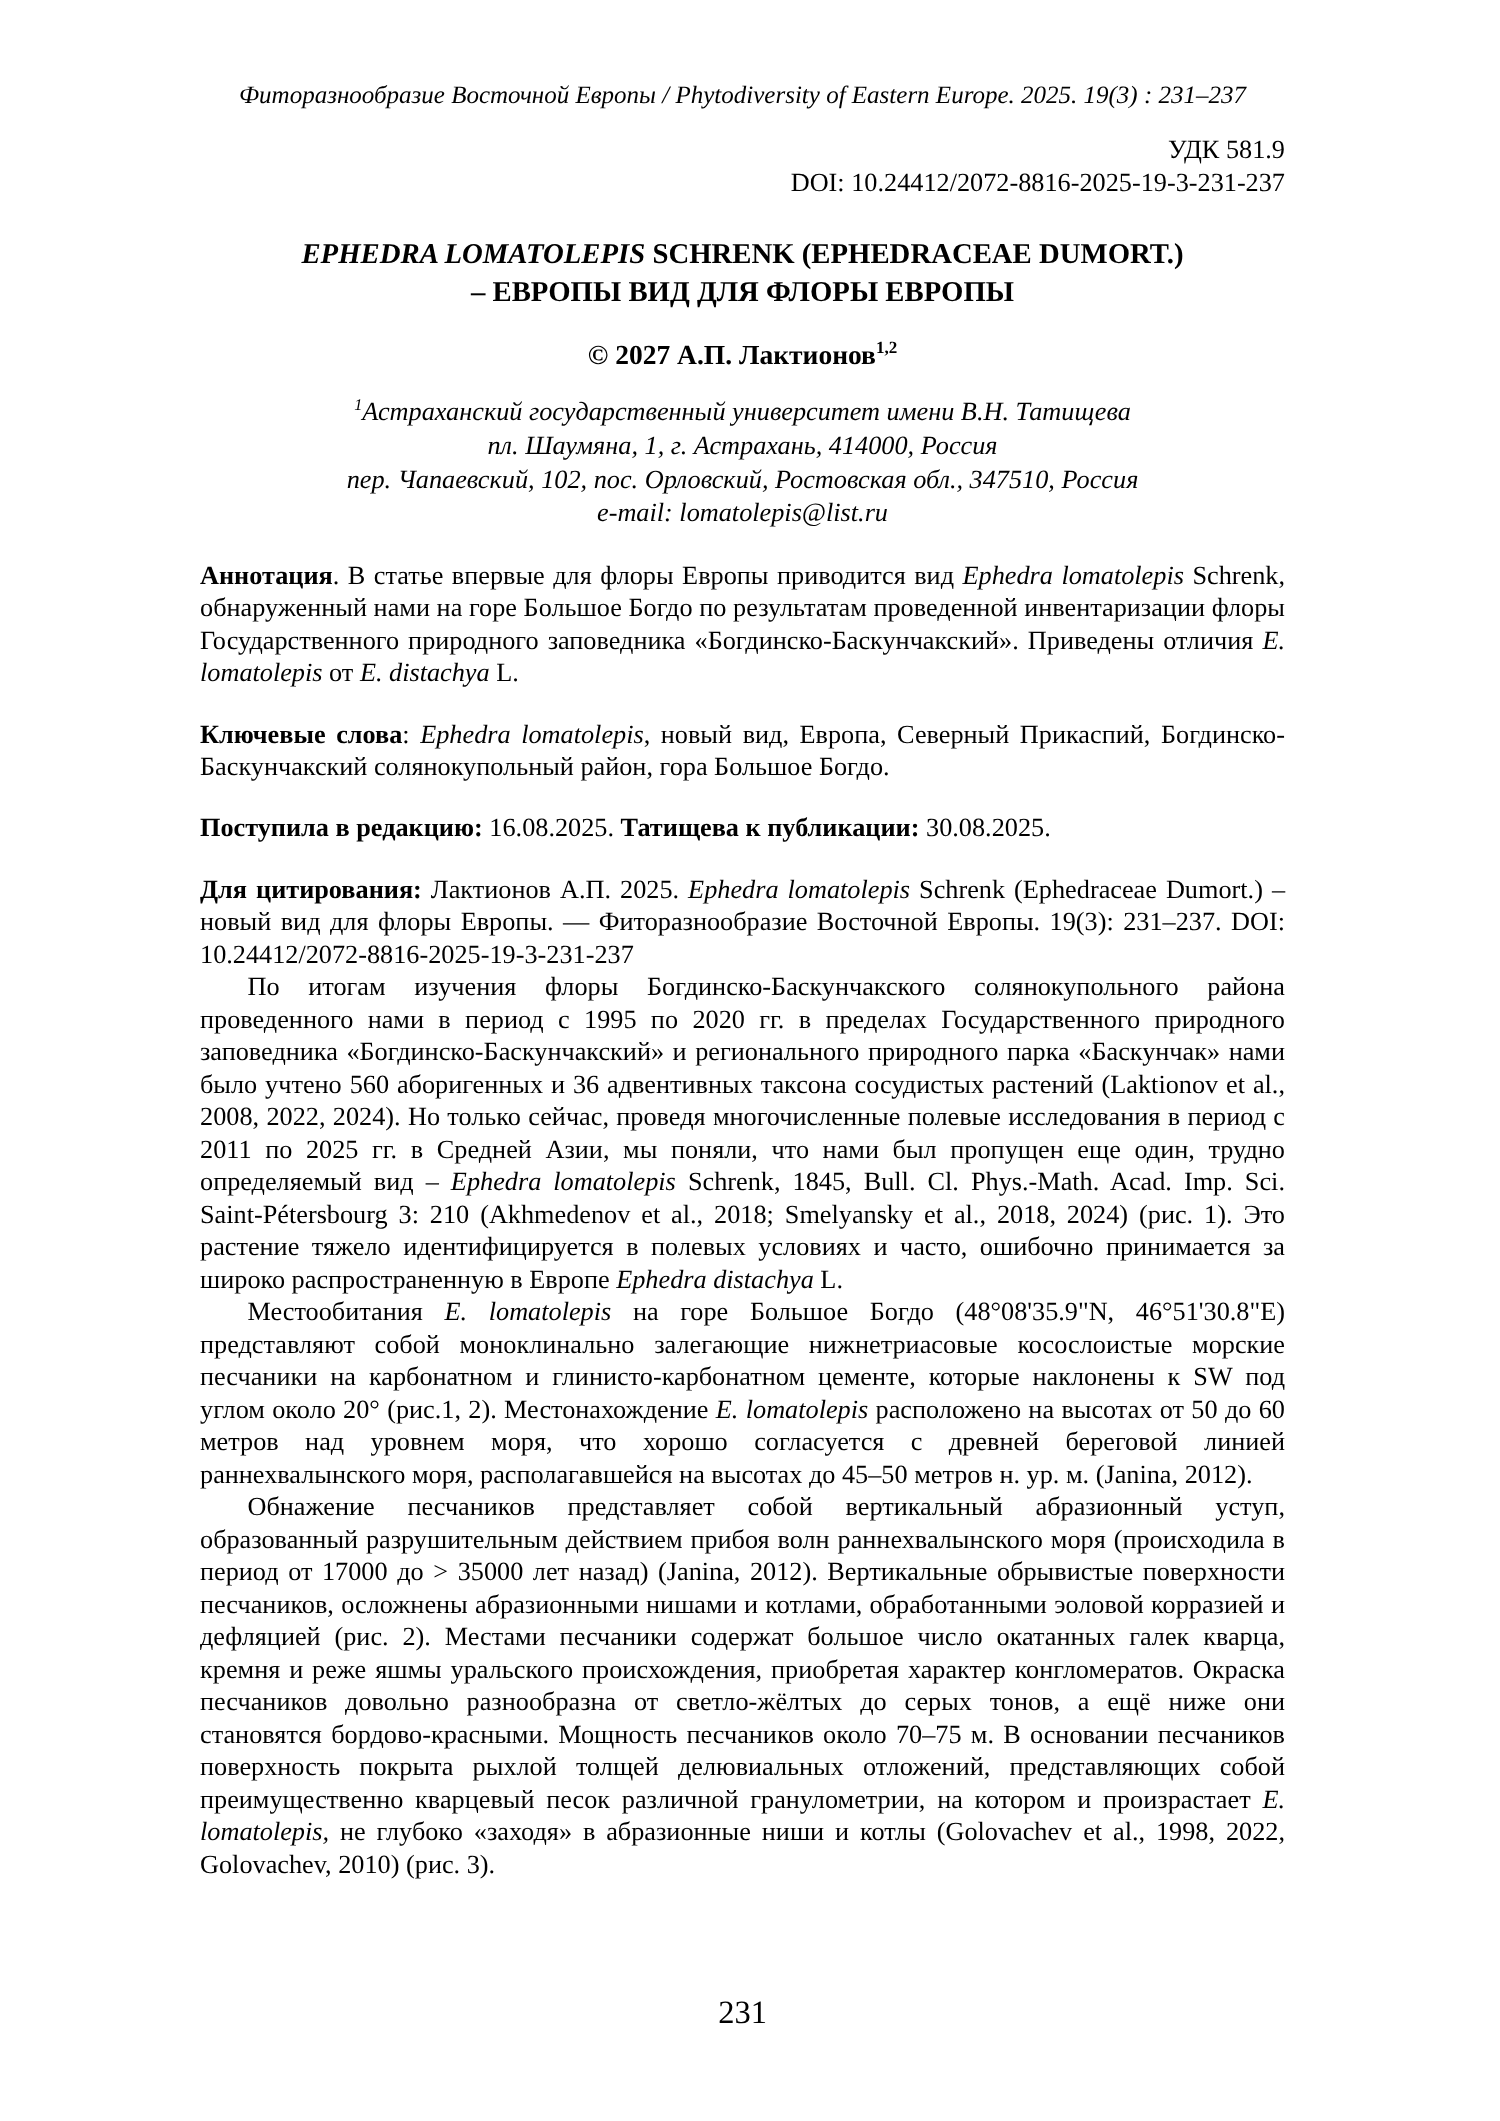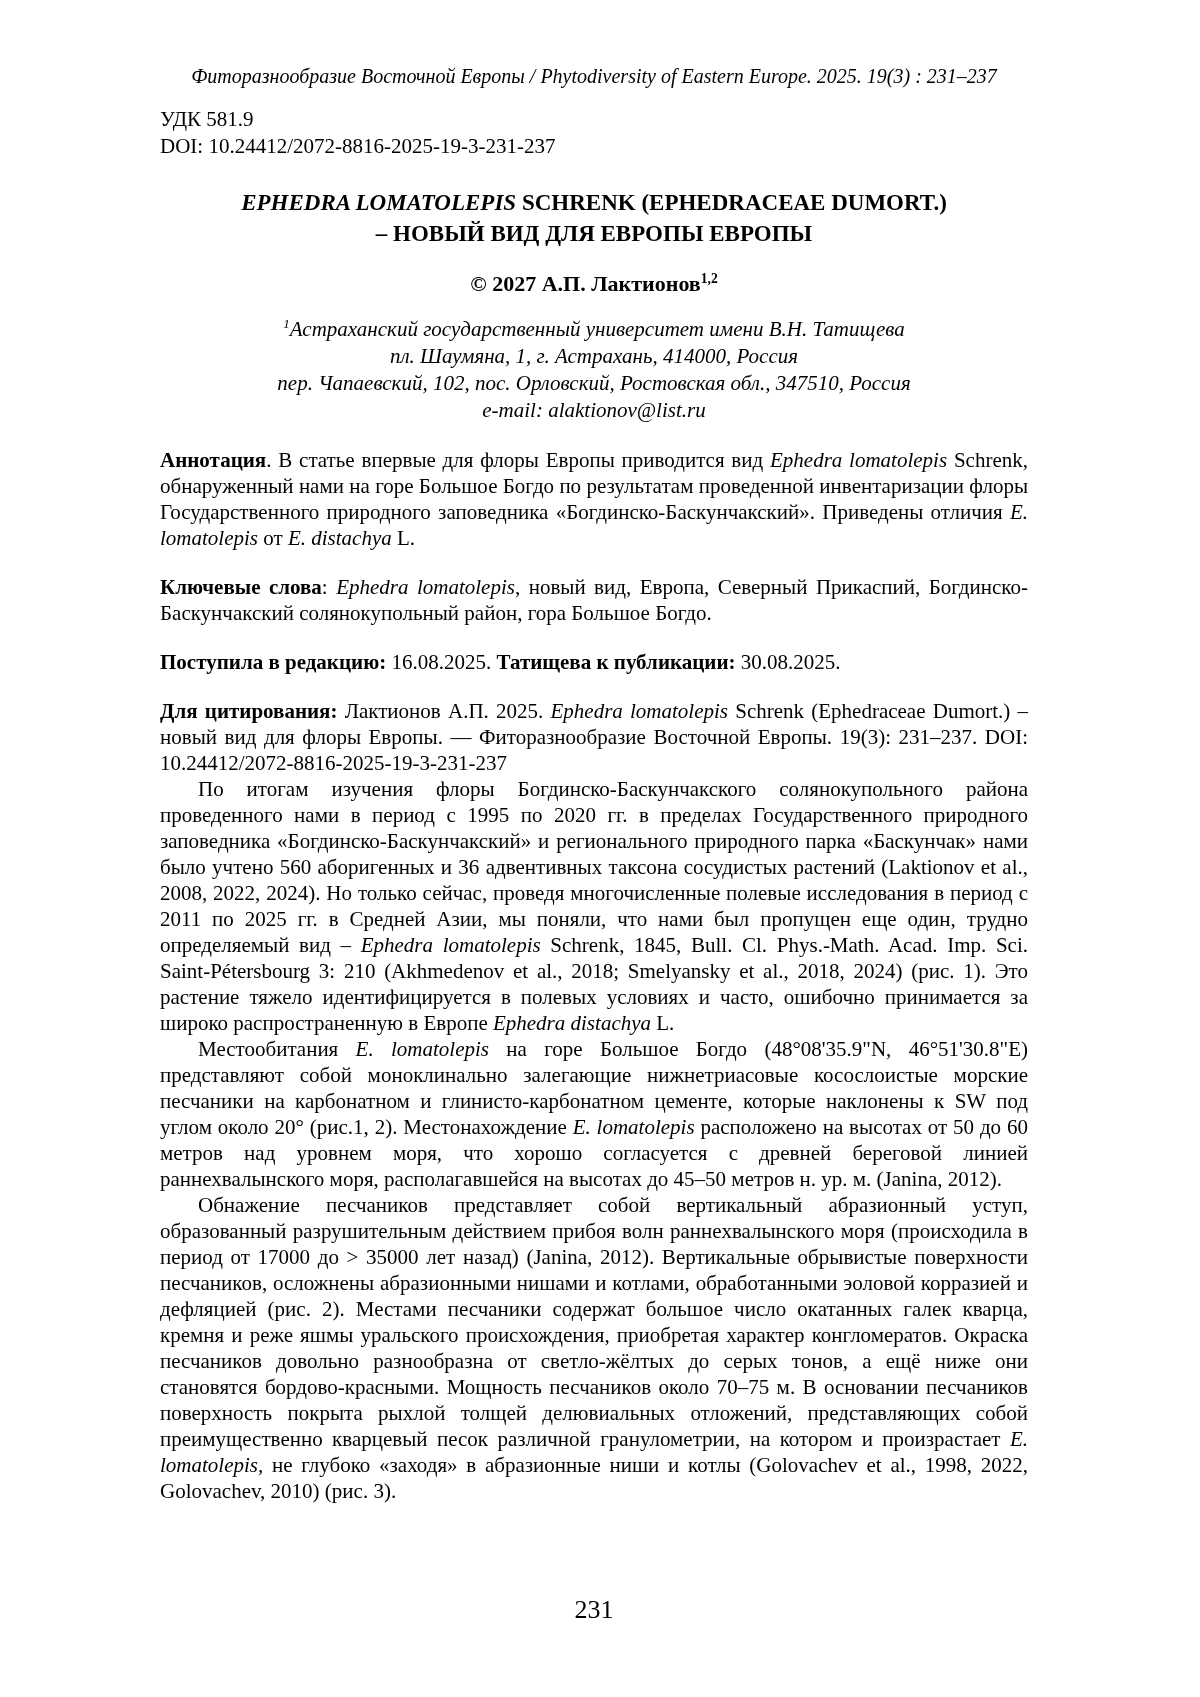--- a/index.html
+++ b/index.html
@@ -31,21 +31,21 @@
     text-align: center;
     font-style: italic;
     font-size: 20px;
     line-height: 25px;
     white-space: nowrap;
   }
   .meta {
     margin-top: 17px;
     font-size: 21px;
     line-height: 27px;
-    text-align: left;
+    text-align: right;
   }
   .title {
     margin-top: 27px;
     text-align: center;
     font-size: 23px;
     line-height: 31px;
     font-weight: bold;
   }
   .author {
     margin-top: 21px;
@@ -86,30 +86,30 @@
 
   <div class="running-head">Фиторазнообразие Восточной Европы / Phytodiversity of Eastern Europe. 2025. 19(3) : 231–237</div>
 
   <div class="meta">
     <div>УДК 581.9</div>
     <div>DOI: 10.24412/2072-8816-2025-19-3-231-237</div>
   </div>
 
   <div class="title">
     <div><span class="bd it">EPHEDRA LOMATOLEPIS</span><span class="bd"> SCHRENK (EPHEDRACEAE DUMORT.)</span></div>
-    <div><span class="bd">– НОВЫЙ ВИД ДЛЯ ЕВРОПЫ ЕВРОПЫ</span></div>
+    <div><span class="bd">– ЕВРОПЫ ВИД ДЛЯ ФЛОРЫ ЕВРОПЫ</span></div>
   </div>
 
   <div class="author"><span class="bd">© 2027 А.П. Лактионов</span><sup class="bd">1,2</sup></div>
 
   <div class="affiliations">
     <div><sup class="it">1</sup><span class="it">Астраханский государственный университет имени В.Н. Татищева</span></div>
     <div><span class="it">пл. Шаумяна, 1, г. Астрахань, 414000, Россия</span></div>
     <div><span class="it">пер. Чапаевский, 102, пос. Орловский, Ростовская обл., 347510, Россия</span></div>
-    <div><span class="it">e-mail: alaktionov@list.ru</span></div>
+    <div><span class="it">e-mail: lomatolepis@list.ru</span></div>
   </div>
 
   <p class="front-para"><span class="bd">Аннотация</span><span>. В статье впервые для флоры Европы приводится вид </span><span class="it">Ephedra lomatolepis</span><span> Schrenk, обнаруженный нами на горе Большое Богдо по результатам проведенной инвентаризации флоры Государственного природного заповедника «Богдинско-Баскунчакский». Приведены отличия </span><span class="it">E. lomatolepis</span><span> от </span><span class="it">E. distachya</span><span> L.</span></p>
 
   <p class="front-para"><span class="bd">Ключевые слова</span><span>: </span><span class="it">Ephedra lomatolepis</span><span>, новый вид, Европа, Северный Прикаспий, Богдинско-Баскунчакский солянокупольный район, гора Большое Богдо.</span></p>
 
   <p class="front-para"><span class="bd">Поступила в редакцию:</span><span> 16.08.2025. </span><span class="bd">Татищева к публикации:</span><span> 30.08.2025.</span></p>
 
   <p class="front-para"><span class="bd">Для цитирования:</span><span> Лактионов А.П. 2025. </span><span class="it">Ephedra lomatolepis</span><span> Schrenk (Ephedraceae Dumort.) – новый вид для флоры Европы. — Фиторазнообразие Восточной Европы. 19(3): 231–237. DOI: 10.24412/2072-8816-2025-19-3-231-237</span></p>
 

